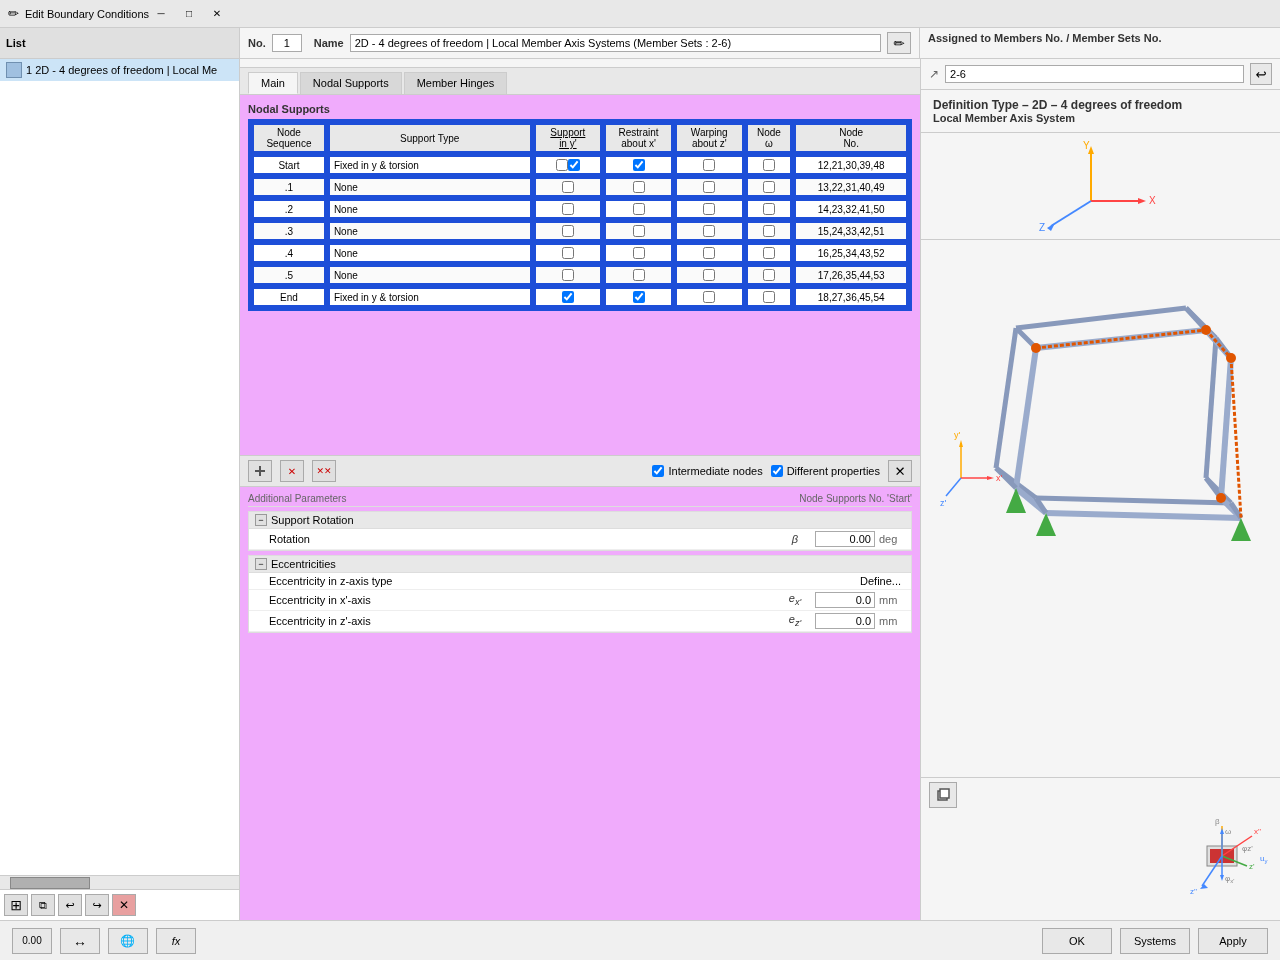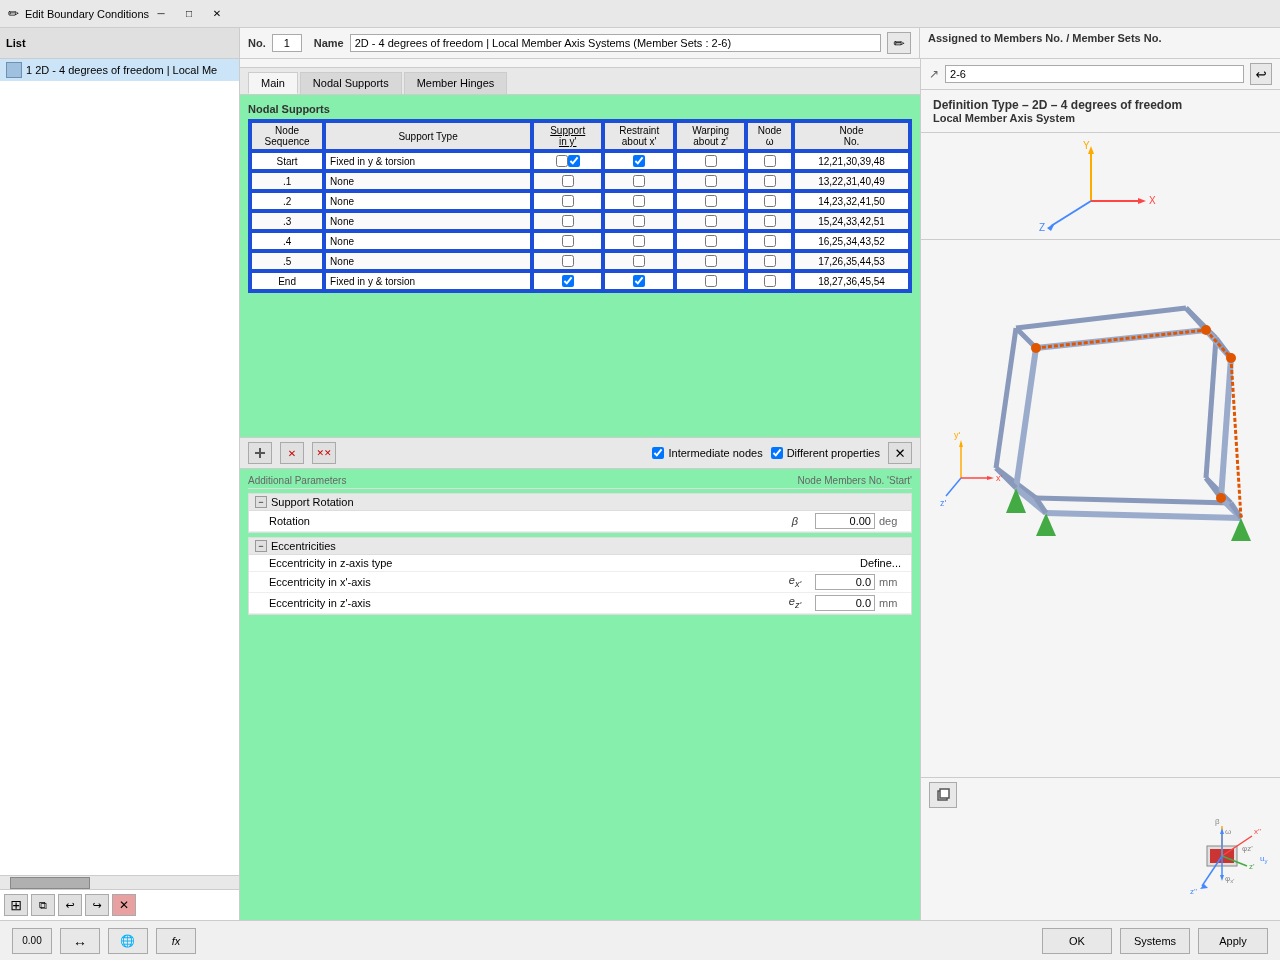--- a/index.html
+++ b/index.html
@@ -55,21 +55,21 @@
       display: flex;
       gap: 3px;
       align-items: center;
     }
 
     
     .middle-panel {
       flex: 1;
       display: flex;
       flex-direction: column;
-      background: #86efac;
+      background: #f0abfc;
       overflow: hidden;
     }
 
     
     .right-panel {
       width: 360px;
       border-left: 1px solid #ccc;
       background: #f5f5f5;
       display: flex;
       flex-direction: column;
@@ -129,21 +129,21 @@
 
     
     .support-table {
       width: 100%;
       border-collapse: collapse;
       font-size: 10px;
       margin: 0 8px;
       width: calc(100% - 16px);
     }
     .support-table th, .support-table td {
-      border: 4px solid #1d4ed8;
+      border: 6px solid #1d4ed8;
       padding: 2px 4px;
       text-align: center;
     }
     .support-table th {
       background: #e8e8e8;
       font-weight: normal;
     }
     .support-table td.left-align { text-align: left; }
     .support-table tr:nth-child(even) td { background: #fafafa; }
     .support-table tr:nth-child(odd) td { background: #fff; }
@@ -607,21 +607,21 @@
             <input type="checkbox" checked="" style="">
             <span>Different properties</span>
           </label>
 
           <button class="close-x-btn">✕</button>
         </div>
 
         <div class="additional-params">
           <div class="params-header">
             <span>Additional Parameters</span>
-            <span>Node Members No. 'Start'</span>
+            <span>Node Supports No. 'Start'</span>
           </div>
 
           <div class="param-group">
             <div class="param-group-title">
               <span class="collapse-btn">−</span>
               <span>Support Rotation</span>
             </div>
             <div class="param-row">
               <span class="param-name">Rotation</span>
               <span class="param-symbol">β</span>

